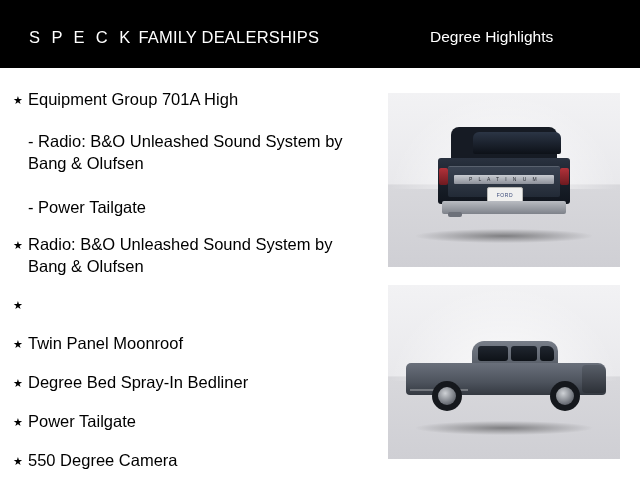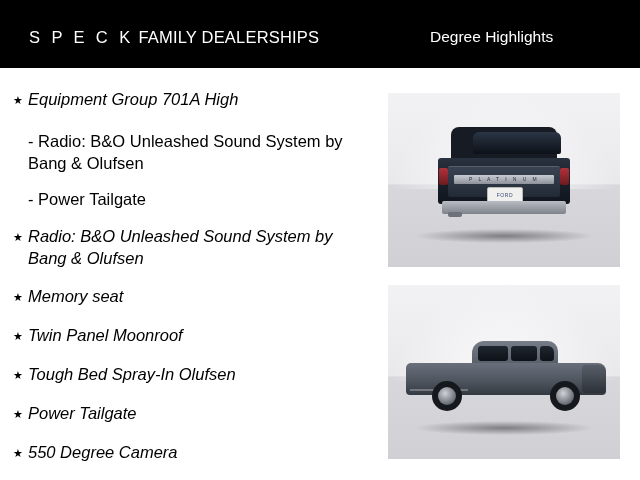--- a/index.html
+++ b/index.html
@@ -76,21 +76,20 @@
     line-height: 20px;
     color: #000000;
     text-align: center;
     padding-top: 2px;
   }
   .feature-text {
     font-size: 16.5px;
     line-height: 22px;
     color: #000000;
     padding-right: 8px;
-    font-style: italic;
   }
   .subitem {
     padding-left: 28px;
     font-size: 16.5px;
     line-height: 22px;
     color: #000000;
     padding-right: 18px;
   }
   
   .photo {
@@ -324,40 +323,39 @@
 
     <div class="features">
 
       <div class="feature" style="margin-top:8px;">
         <span class="bullet">★</span>
         <span class="feature-text">Equipment Group 701A High</span>
       </div>
 
       <div class="subitem" style="margin-top:20px;">- Radio: B&amp;O Unleashed Sound System by Bang &amp; Olufsen</div>
 
-      <div class="subitem" style="margin-top:14px;">- Power Tailgate</div>
+      <div class="subitem" style="margin-top:22px;">- Power Tailgate</div>
 
       <div class="feature" style="margin-top:15px;">
         <span class="bullet">★</span>
         <span class="feature-text" style="max-width:330px;">Radio: B&amp;O Unleashed Sound System by Bang &amp; Olufsen</span>
       </div>
 
       <div class="feature" style="margin-top:16px;">
         <span class="bullet">★</span>
-        <span class="feature-text">Memory seat</span>
       </div>
 
       <div class="feature" style="margin-top:17px;">
         <span class="bullet">★</span>
         <span class="feature-text">Twin Panel Moonroof</span>
       </div>
 
       <div class="feature" style="margin-top:17px;">
         <span class="bullet">★</span>
-        <span class="feature-text">Tough Bed Spray-In Olufsen</span>
+        <span class="feature-text">Degree Bed Spray-In Bedliner</span>
       </div>
 
       <div class="feature" style="margin-top:17px;">
         <span class="bullet">★</span>
         <span class="feature-text">Power Tailgate</span>
       </div>
 
       <div class="feature" style="margin-top:17px;">
         <span class="bullet">★</span>
         <span class="feature-text">550 Degree Camera</span>

